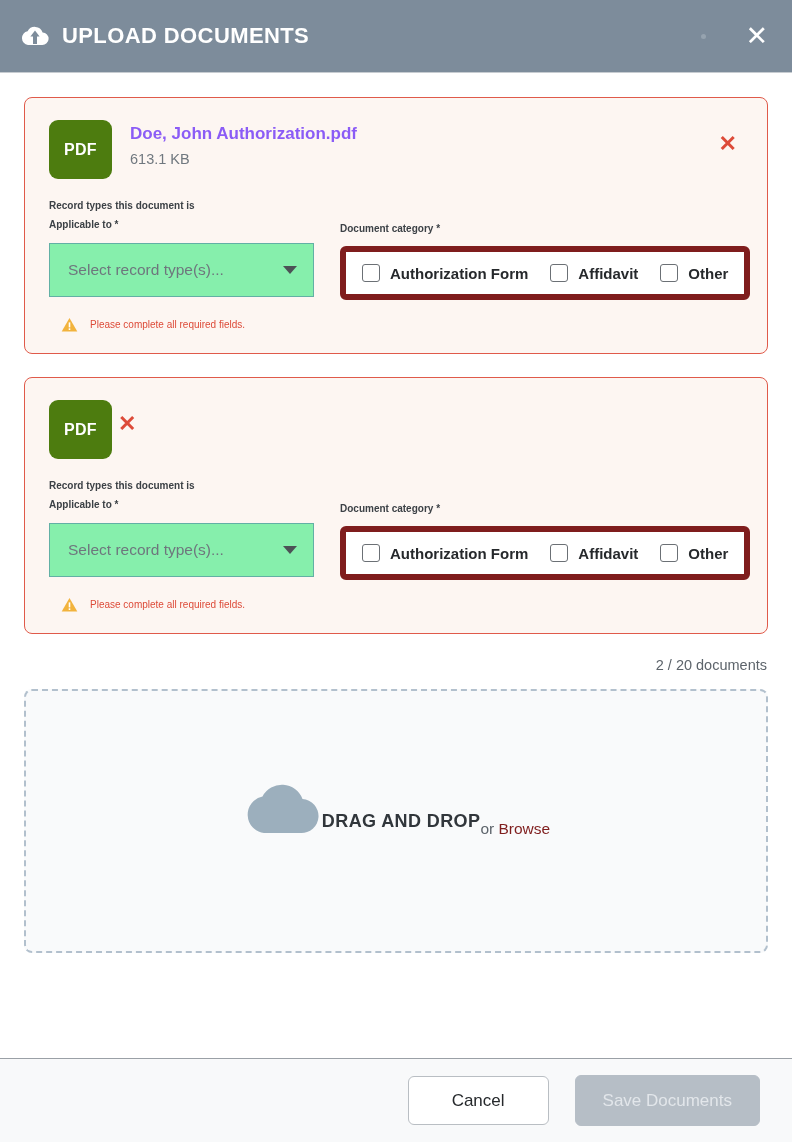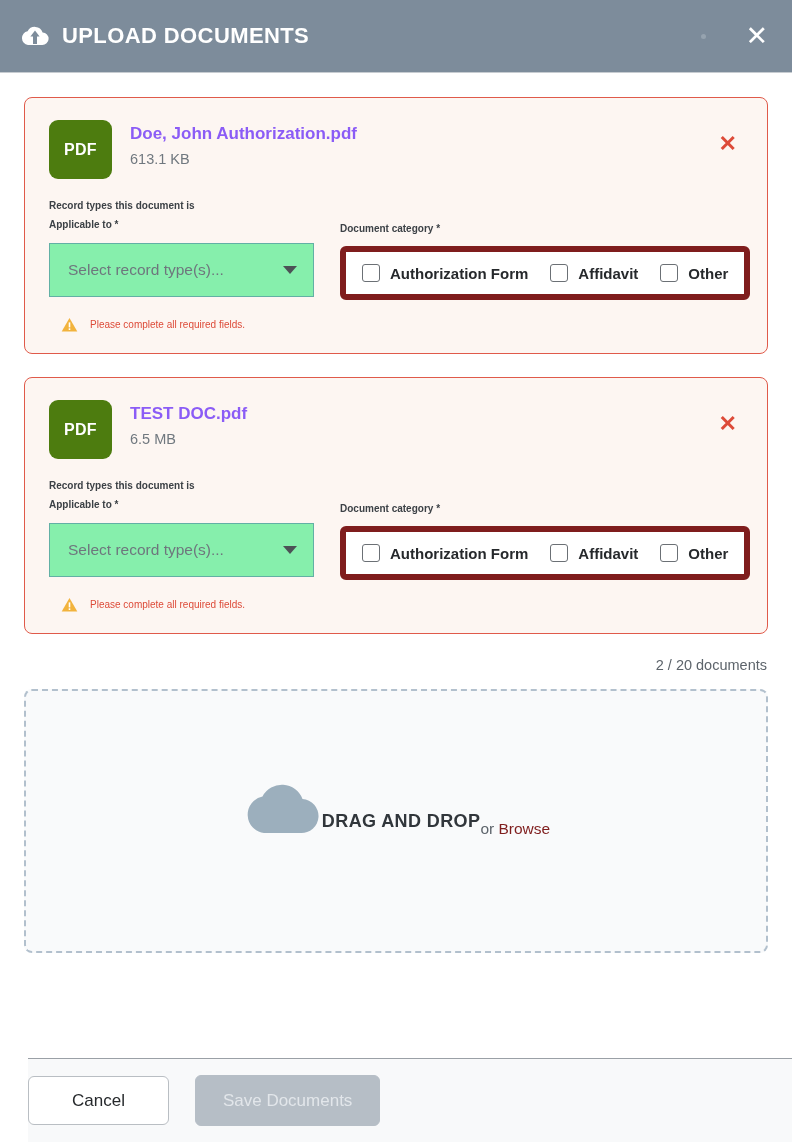--- a/index.html
+++ b/index.html
@@ -281,23 +281,23 @@
   }
 
   
   .modal-footer {
     flex: 0 0 auto;
     height: 84px;
     background: #f8f9fa;
     border-top: 1px solid #9aa0a6;
     display: flex;
     align-items: center;
+    justify-content: flex-end;
     padding: 0 32px 0 0;
     gap: 26px;
-    margin-left: 28px;
   }
   .btn {
     font-family: "Liberation Sans", sans-serif;
     font-size: 17px;
     border-radius: 6px;
     cursor: pointer;
     line-height: 1;
   }
   .btn-cancel {
     background: #ffffff;
@@ -381,24 +381,20 @@
             <rect x="7.7" y="11.3" width="1.6" height="1.7" fill="#ffffff"></rect>
           </svg>
         </span>
         <span class="err-text">Please complete all required fields.</span>
       </div>
     </div>
 
     <div class="doc-card">
       <div class="doc-head">
         <div class="pdf-badge">PDF</div>
-        <div class="doc-meta">
-          <a class="doc-name">TEST DOC.pdf</a>
-          <div class="doc-size">6.5 MB</div>
-        </div>
         <button class="doc-remove">✕</button>
       </div>
 
       <div class="doc-fields">
         <div class="field-left">
           <div class="field-label">Record types this document is</div>
           <div class="field-label">Applicable to *</div>
           <div class="select-box">
             <span class="select-placeholder">Select record type(s)...</span>
             <span class="select-caret"></span>

